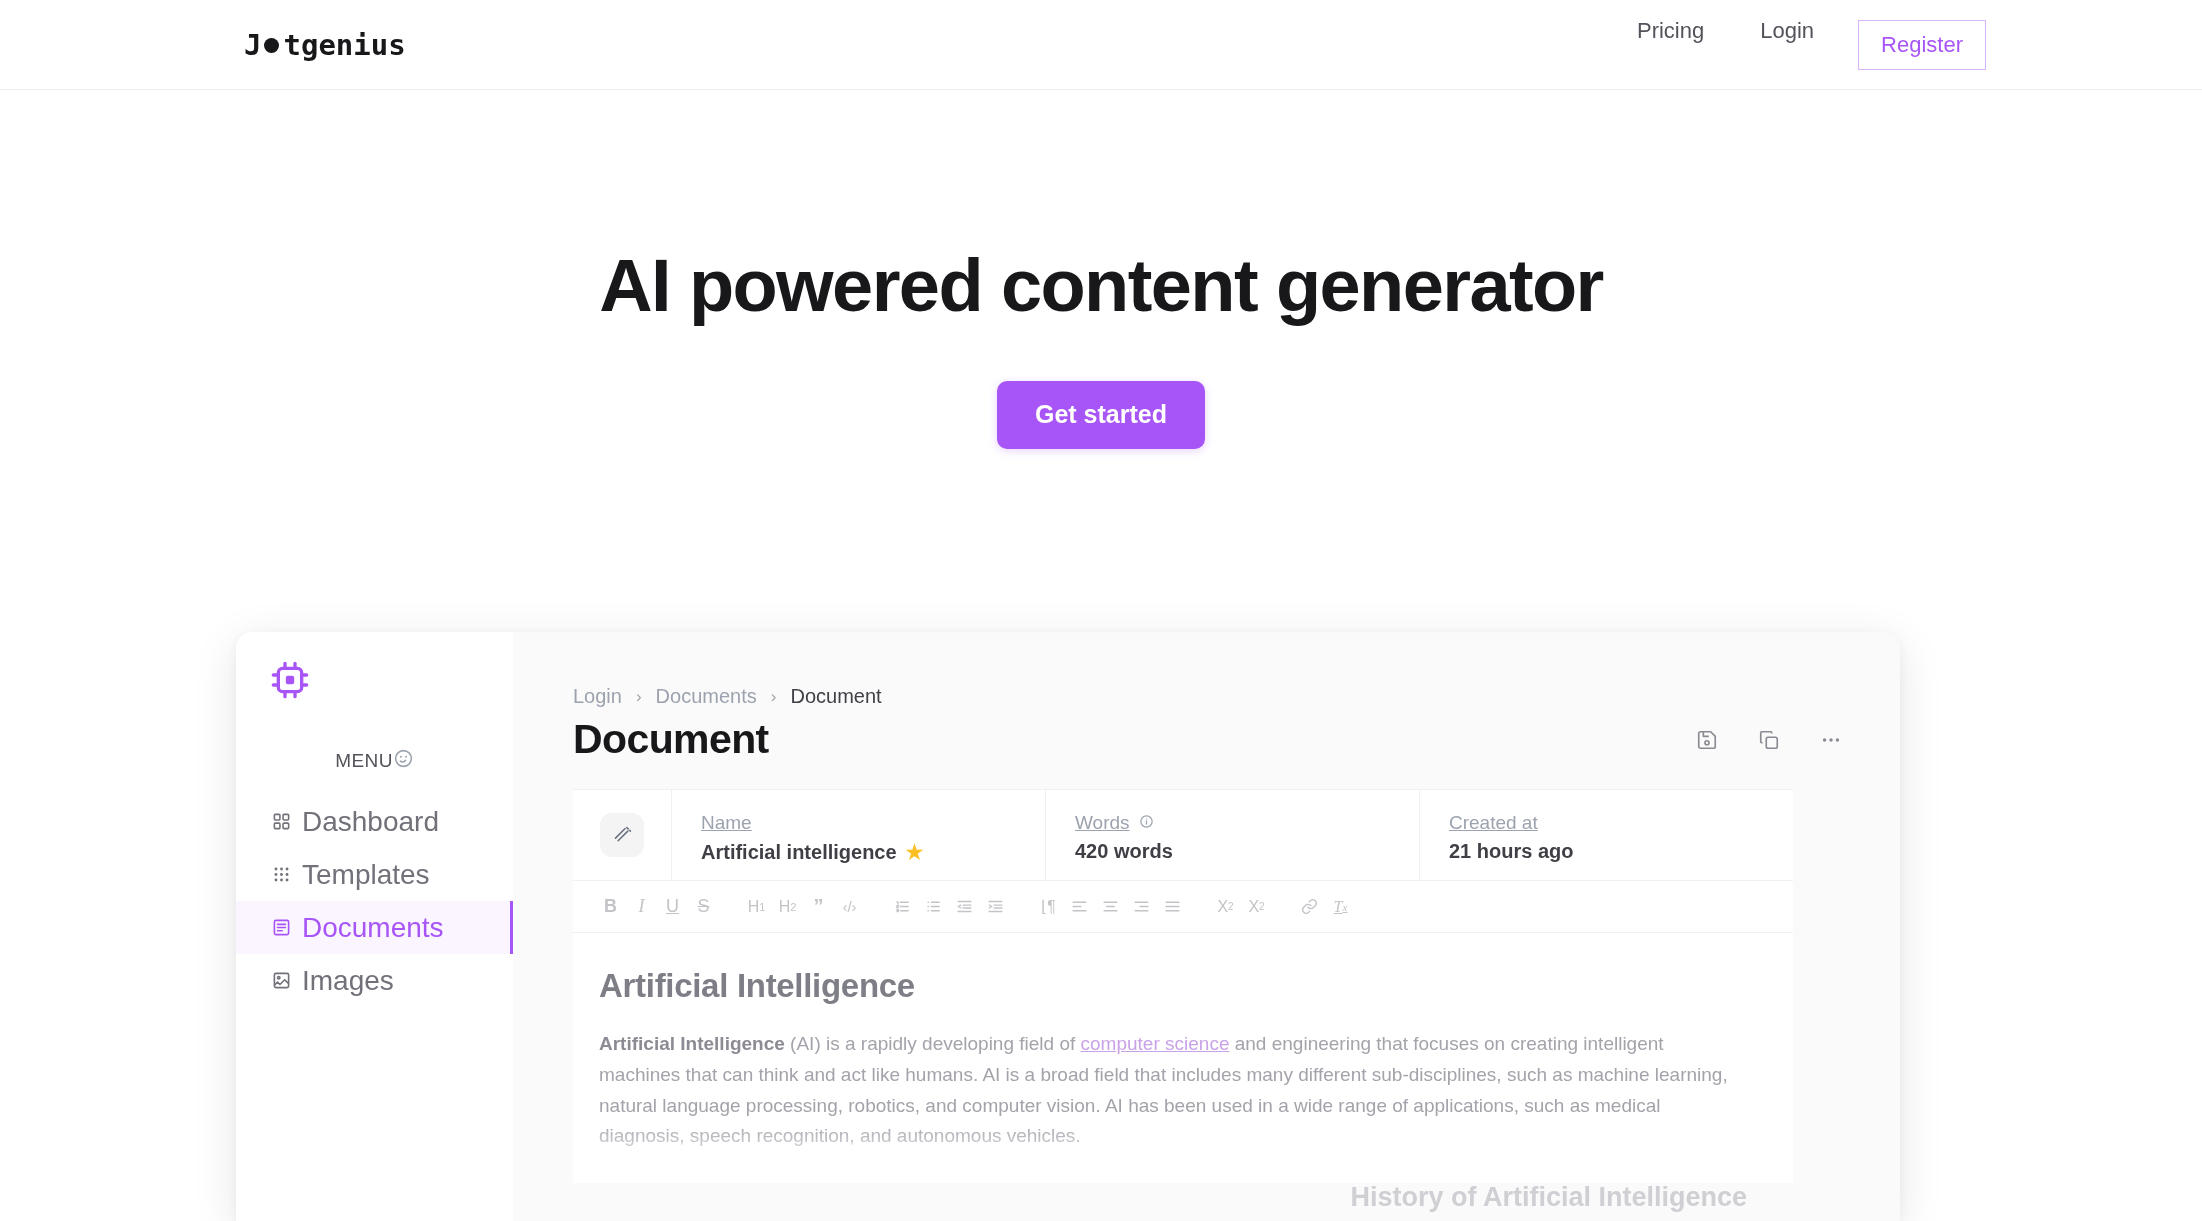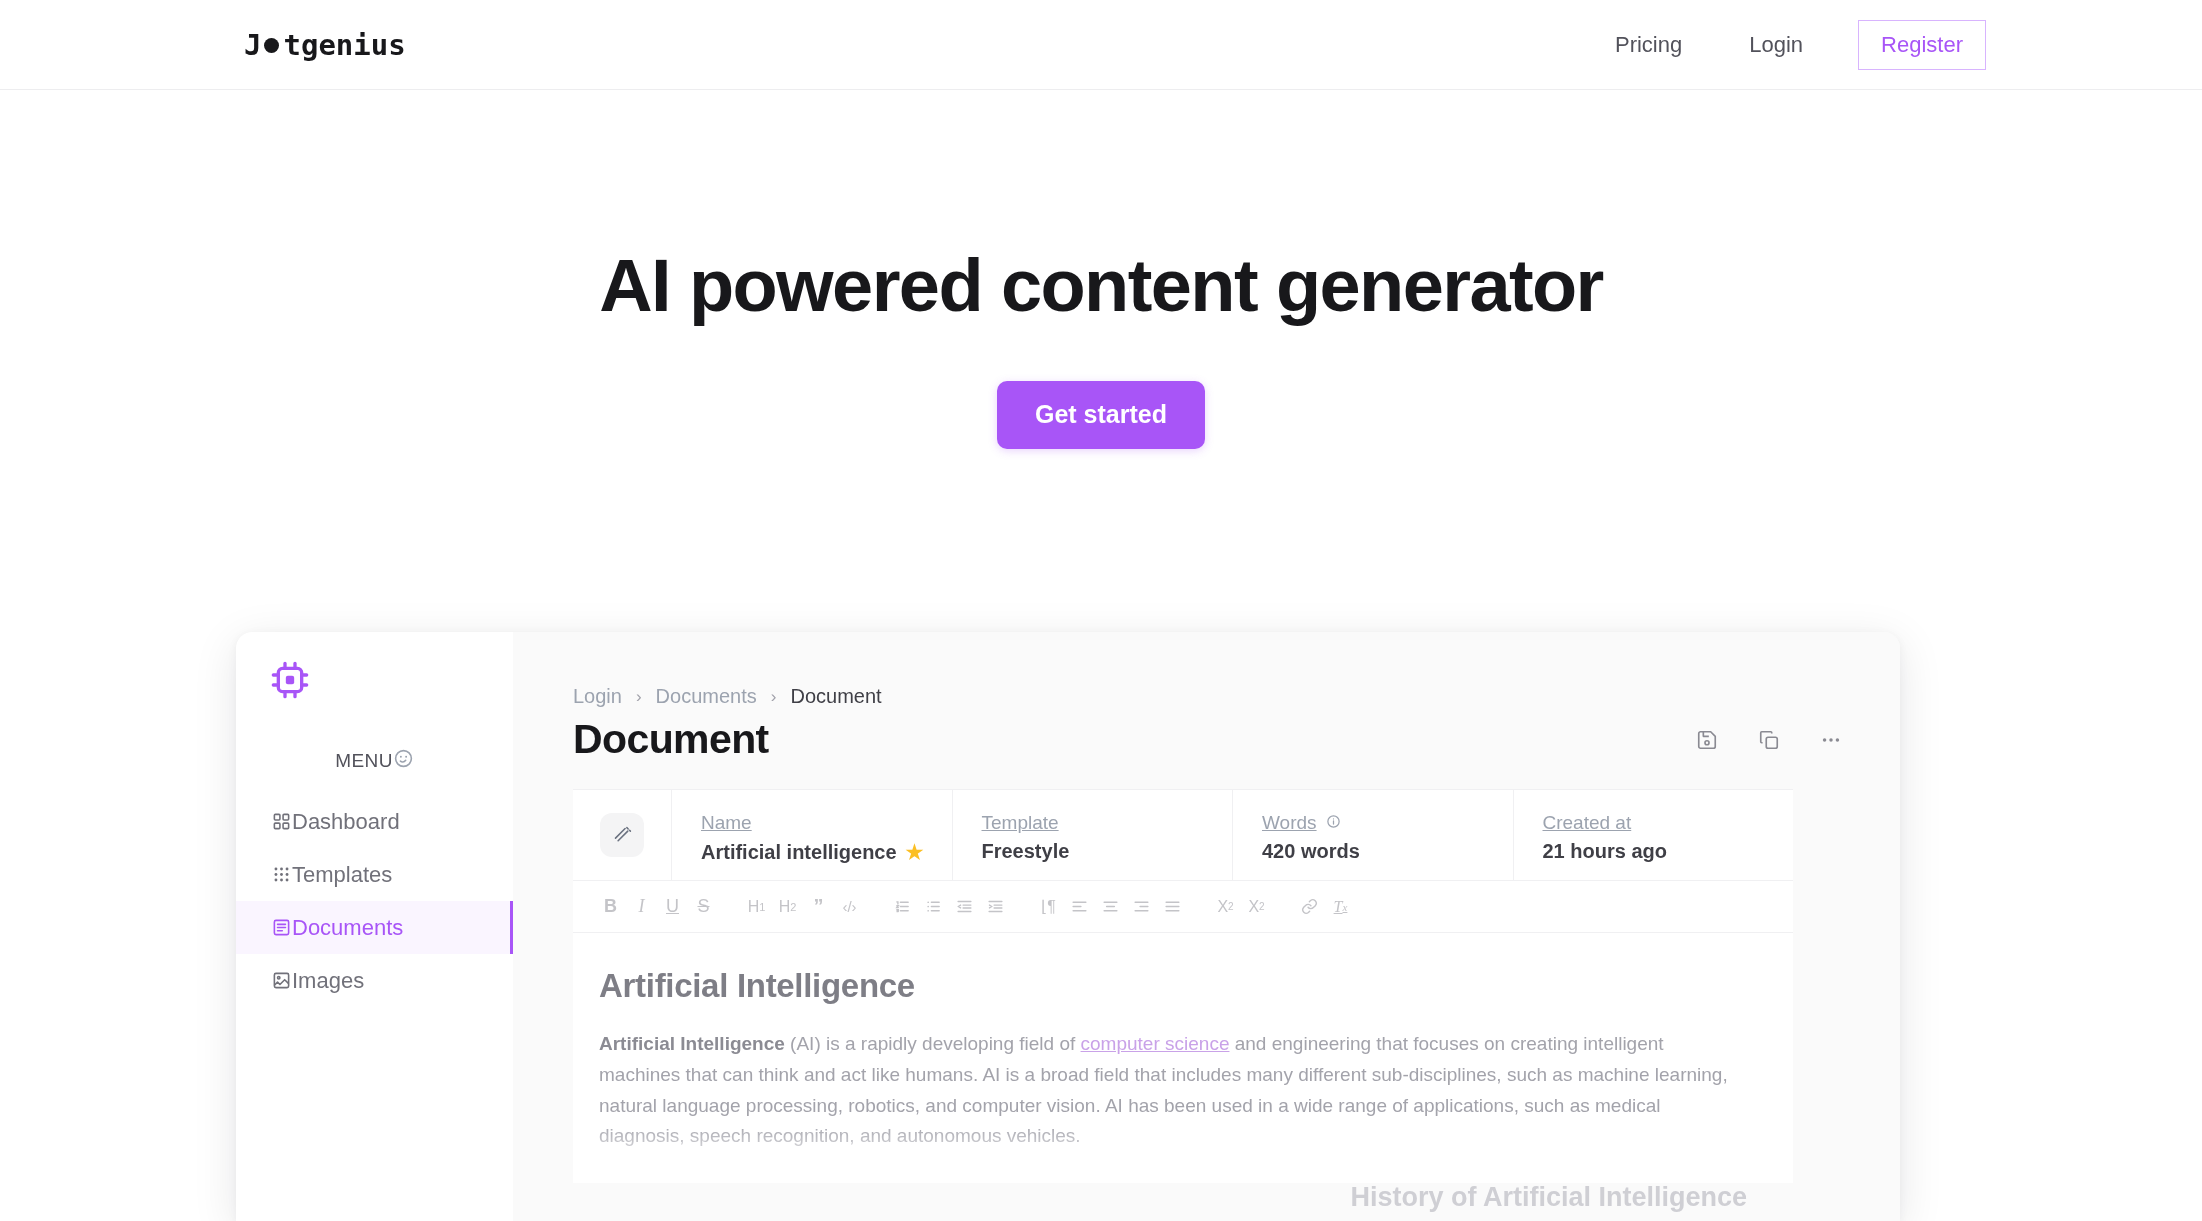--- a/index.html
+++ b/index.html
@@ -26,21 +26,21 @@
     letter-spacing: 0px; display: flex; align-items: center;
   }
   .brand .dot-o {
     display: inline-block; width: 15px; height: 15px;
     border-radius: 50%; background: #18181b;
     margin: 0 4px 0 3px; position: relative; top: 1px;
   }
   .nav-right {
     position: absolute; right: 216px; top: 50%;
     transform: translateY(-50%);
-    display: flex; align-items: center; gap: 11px;
+    display: flex; gap: 0px;
   }
   .nav-link {
     font-size: 22px; color: #52525b; padding: 0 28px;
     text-decoration: none; cursor: pointer; line-height: 1;
   }
   .btn-register {
     margin-left: 16px;
     font-size: 22px; color: #a855f7;
     border: 1.5px solid #d8b4fe; border-radius: 0;
     padding: 13px 22px; background: #fff; cursor: pointer;
@@ -85,23 +85,23 @@
     position: relative;
   }
   .chip-logo { margin: 28px 0 0 34px; }
   .menu-row {
     display: flex; align-items: center; justify-content: center;
     margin: 44px 34px 0 34px;
   }
   .menu-label { font-size: 19px; color: #52525b; letter-spacing: 0.4px; }
   .nav-items { margin-top: 22px; }
   .nav-item {
-    display: flex; align-items: center; gap: 0;
+    display: flex; align-items: center; gap: 10px;
     height: 53px; padding-left: 34px;
-    font-size: 22px; color: #71717a; cursor: pointer;
+    font-size: 28px; color: #71717a; cursor: pointer;
     position: relative;
     text-align: right;
   }
   .nav-item.active {
     background: #faf5ff; color: #a855f7;
   }
   .nav-item.active::after {
     content: ""; position: absolute; right: 0; top: 0;
     width: 3px; height: 100%; background: #a855f7;
   }
@@ -333,24 +333,20 @@
       </div>
 
       <div class="info-cell">
         <div class="info-label">Name</div>
         <div class="info-value">
           <span>Artificial intelligence</span>
           <span class="star">★</span>
         </div>
       </div>
 
-      <div class="info-cell">
-        <div class="info-label">Template</div>
-        <div class="info-value">Freestyle</div>
-      </div>
 
       <div class="info-cell">
         <div class="info-label">
           <span>Words</span>
           <span>
             <svg width="15" height="15" viewBox="0 0 24 24" fill="none" stroke="#9ca3af" stroke-width="2" stroke-linecap="round">
               <circle cx="12" cy="12" r="9"></circle>
                 <path d="M12 11v5"></path>
                 <circle cx="12" cy="7.8" r="0.9" fill="#9ca3af" stroke="none"></circle>
             </svg>

